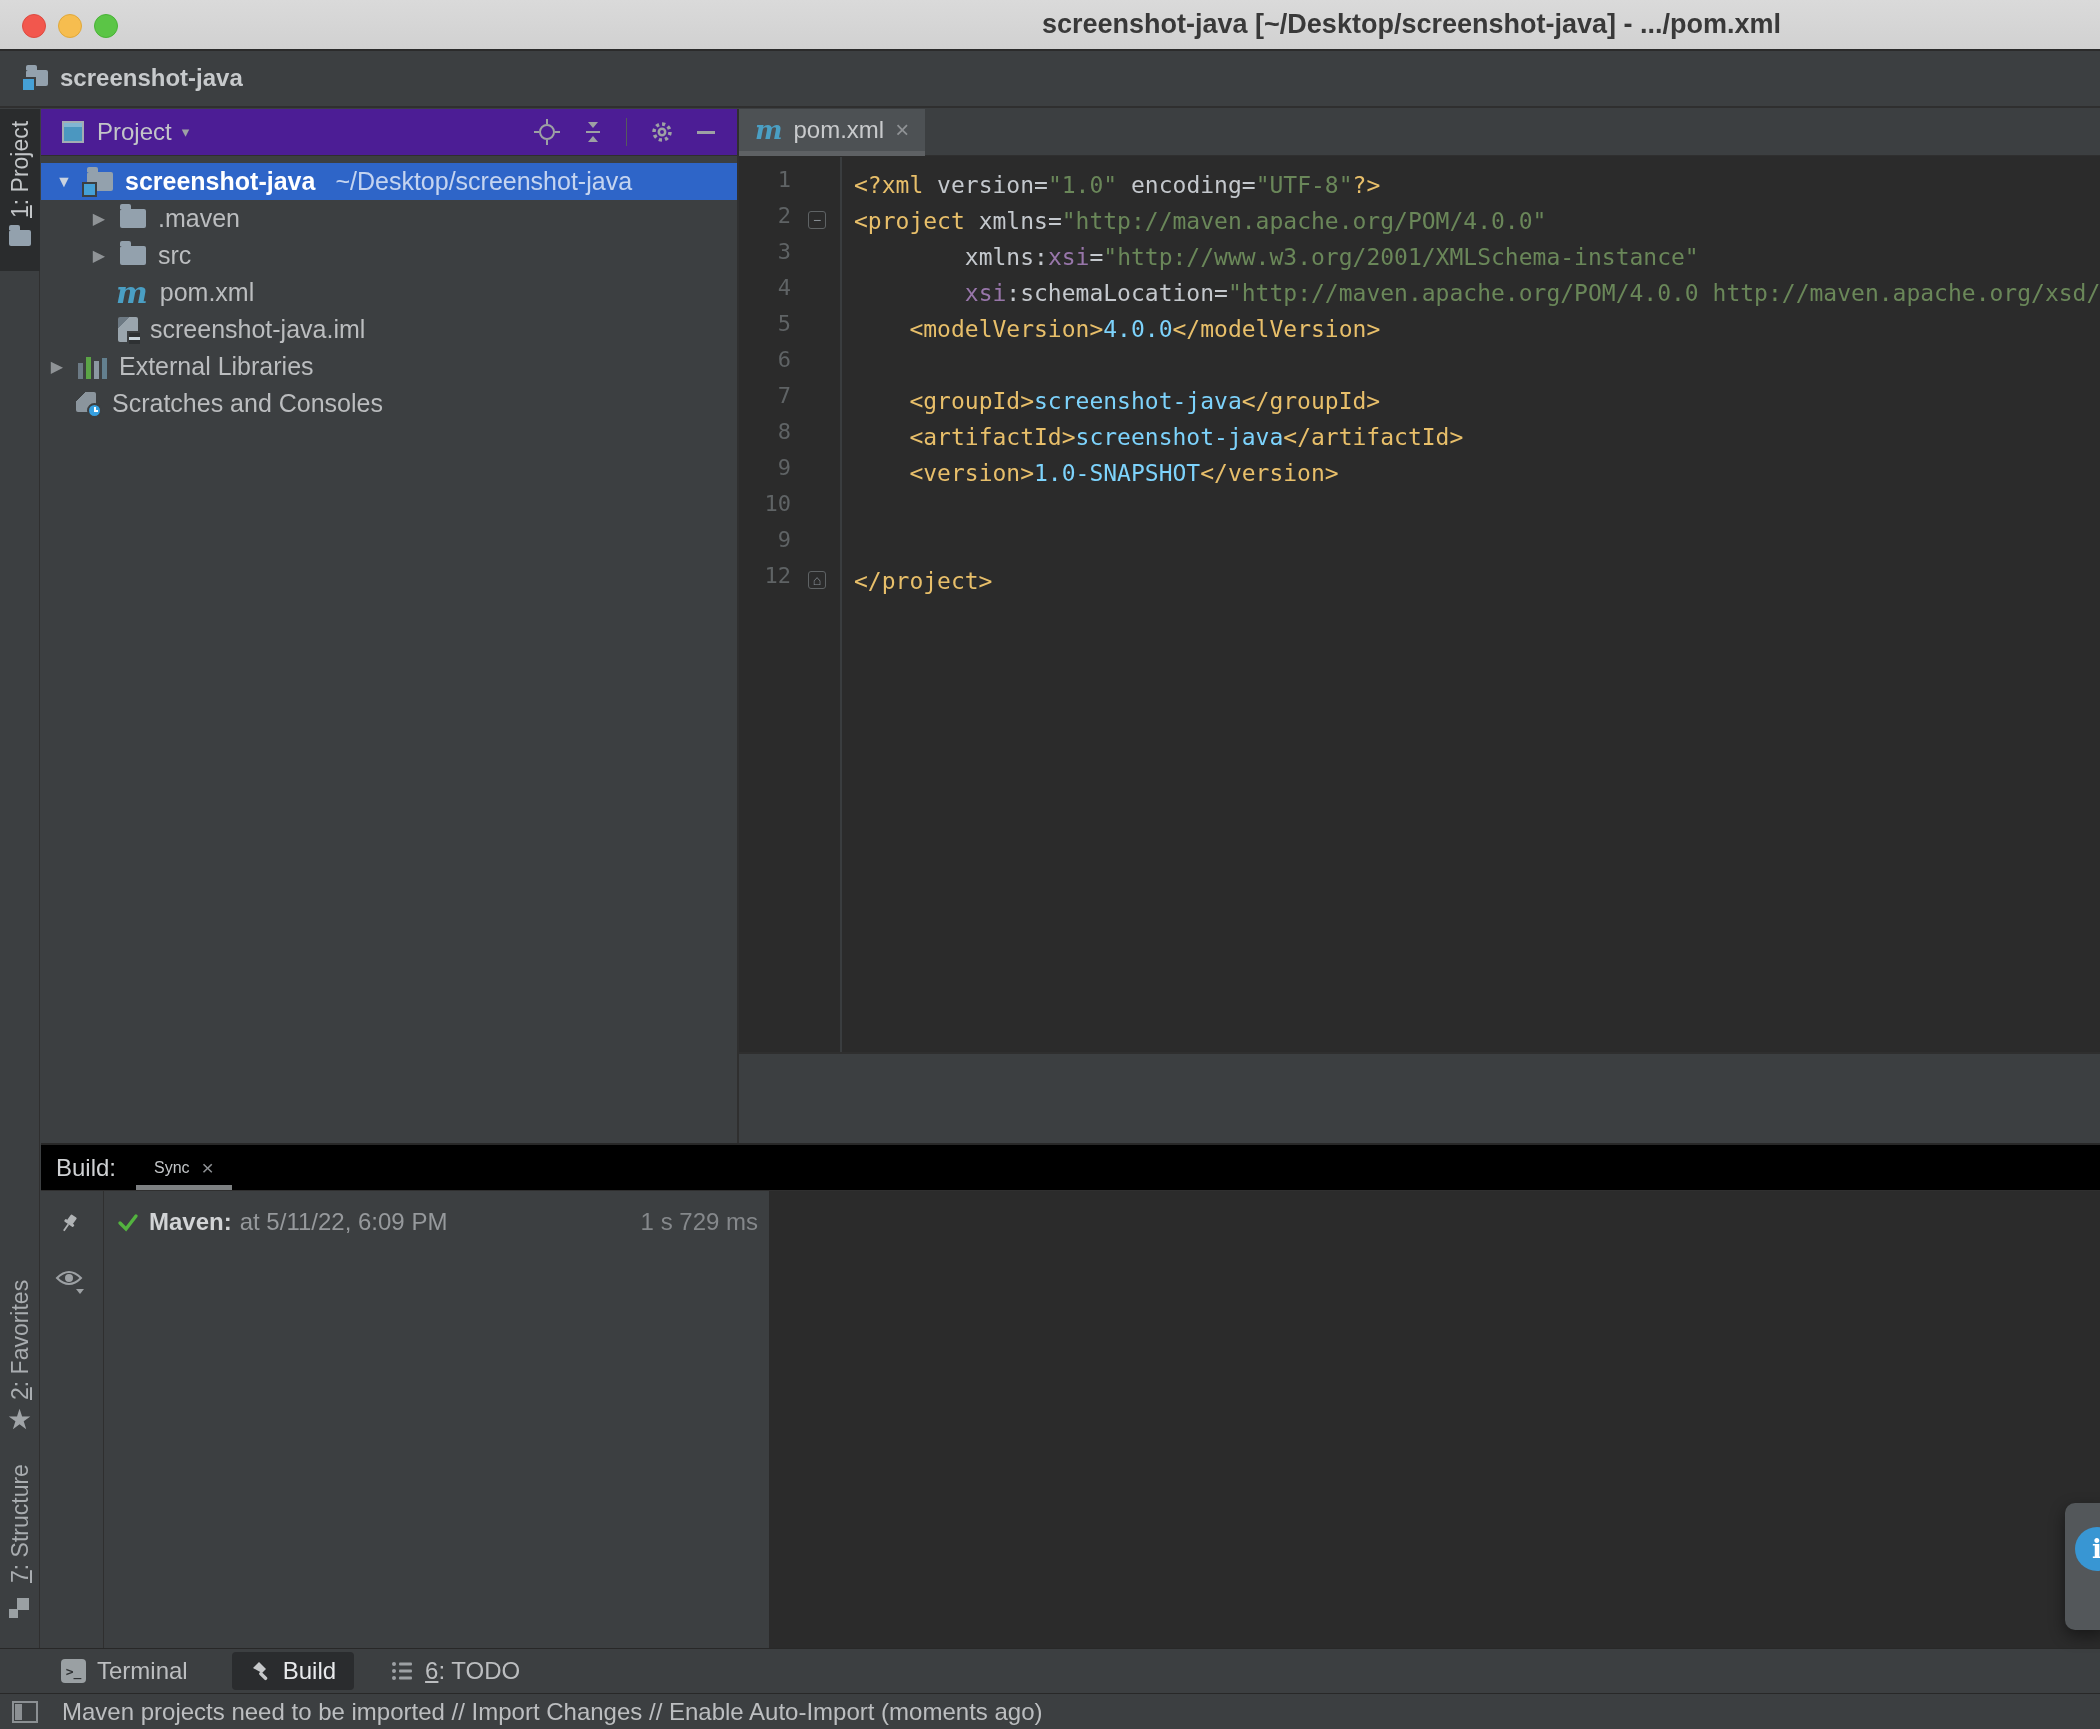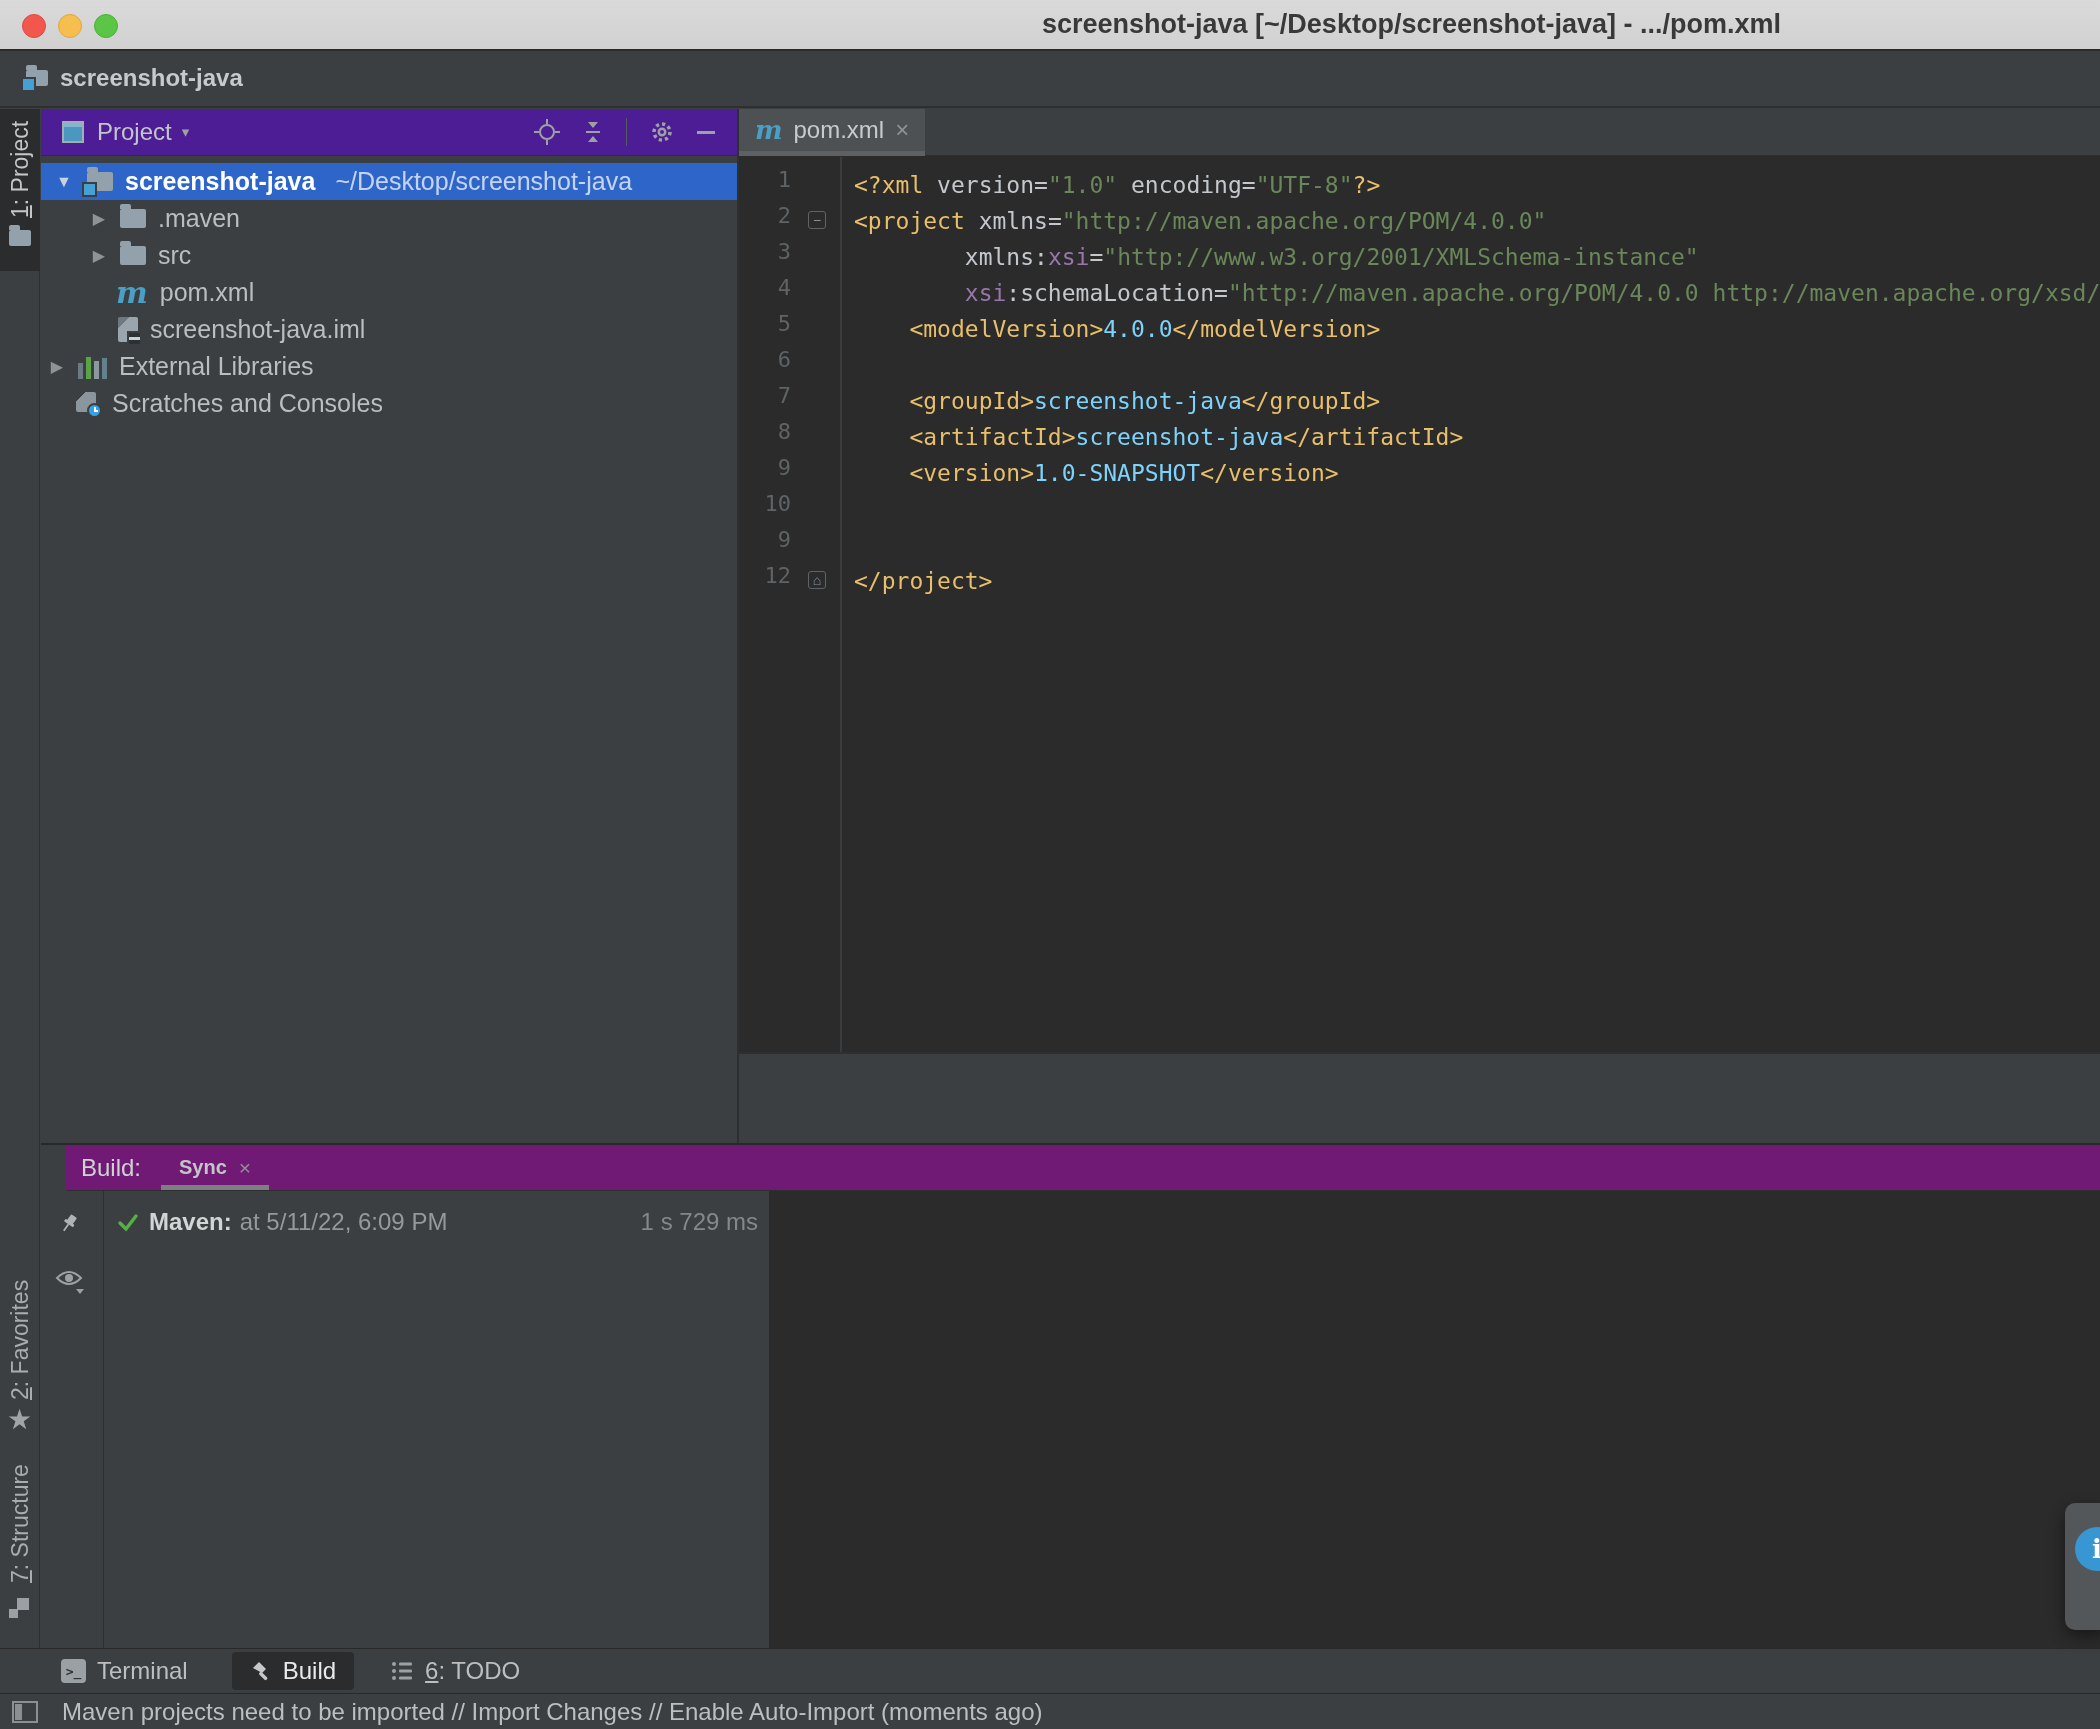--- a/index.html
+++ b/index.html
@@ -115,25 +115,25 @@
   .code-row{height:36px;}
   .tok-tag{color:#e8bf6a;}
   .tok-attr,.tok-eq{color:#c4c8cd;}
   .tok-str{color:#6a8759;}
   .tok-ns{color:#9876aa;}
   .tok-txt,.tok-plain{color:#7dd3fc;}
   .editor-band{position:absolute;left:0;top:943px;width:100%;height:92px;background:#3c3f41;border-top:2px solid #2f2f2f;box-sizing:border-box;}
 
   
   .build{position:absolute;left:41px;top:1143px;width:2060px;height:505px;border-top:2px solid #282828;box-sizing:border-box;}
-  .build-header{position:relative;height:46px;background:#701a75;border-bottom:1px solid #2f2f2f;box-sizing:border-box;margin-left:25px;}
+  .build-header{position:relative;height:46px;background:#000000;border-bottom:1px solid #2f2f2f;box-sizing:border-box;}
   .build-label{position:absolute;left:15px;top:9px;font-size:24px;color:#cfd1d3;}
   .build-tab{position:absolute;left:95px;top:0;height:100%;display:flex;align-items:center;gap:12px;padding:0 18px;}
   .build-tab::after{content:"";position:absolute;left:0;right:0;bottom:0;height:5px;background:#7d8082;}
-  .build-tab-label{font-size:20px;color:#c3c6c8;font-weight:bold;}
+  .build-tab-label{font-size:16px;color:#c3c6c8;}
   .build-tab .xclose{font-size:21px;}
   .build-content{position:absolute;left:0;top:46px;right:0;bottom:0;}
   .build-toolbar{position:absolute;left:0;top:0;width:63px;height:100%;border-right:1px solid #2f2f2f;box-sizing:border-box;}
   .build-toolbar .tbtn{position:absolute;left:14px;}
   .build-tree{position:absolute;left:64px;top:0;width:663px;height:100%;}
   .sync-row{position:relative;display:flex;align-items:center;height:42px;margin-top:10px;padding-left:12px;font-size:24px;}
   .sync-title{font-weight:bold;color:#d2d4d6;margin-left:10px;}
   .sync-detail{color:#96999c;margin-left:8px;}
   .sync-duration{position:absolute;right:10px;color:#85888b;text-align:right;}
   .build-console{position:absolute;left:728px;top:0;right:0;bottom:0;background:#2b2b2b;}

